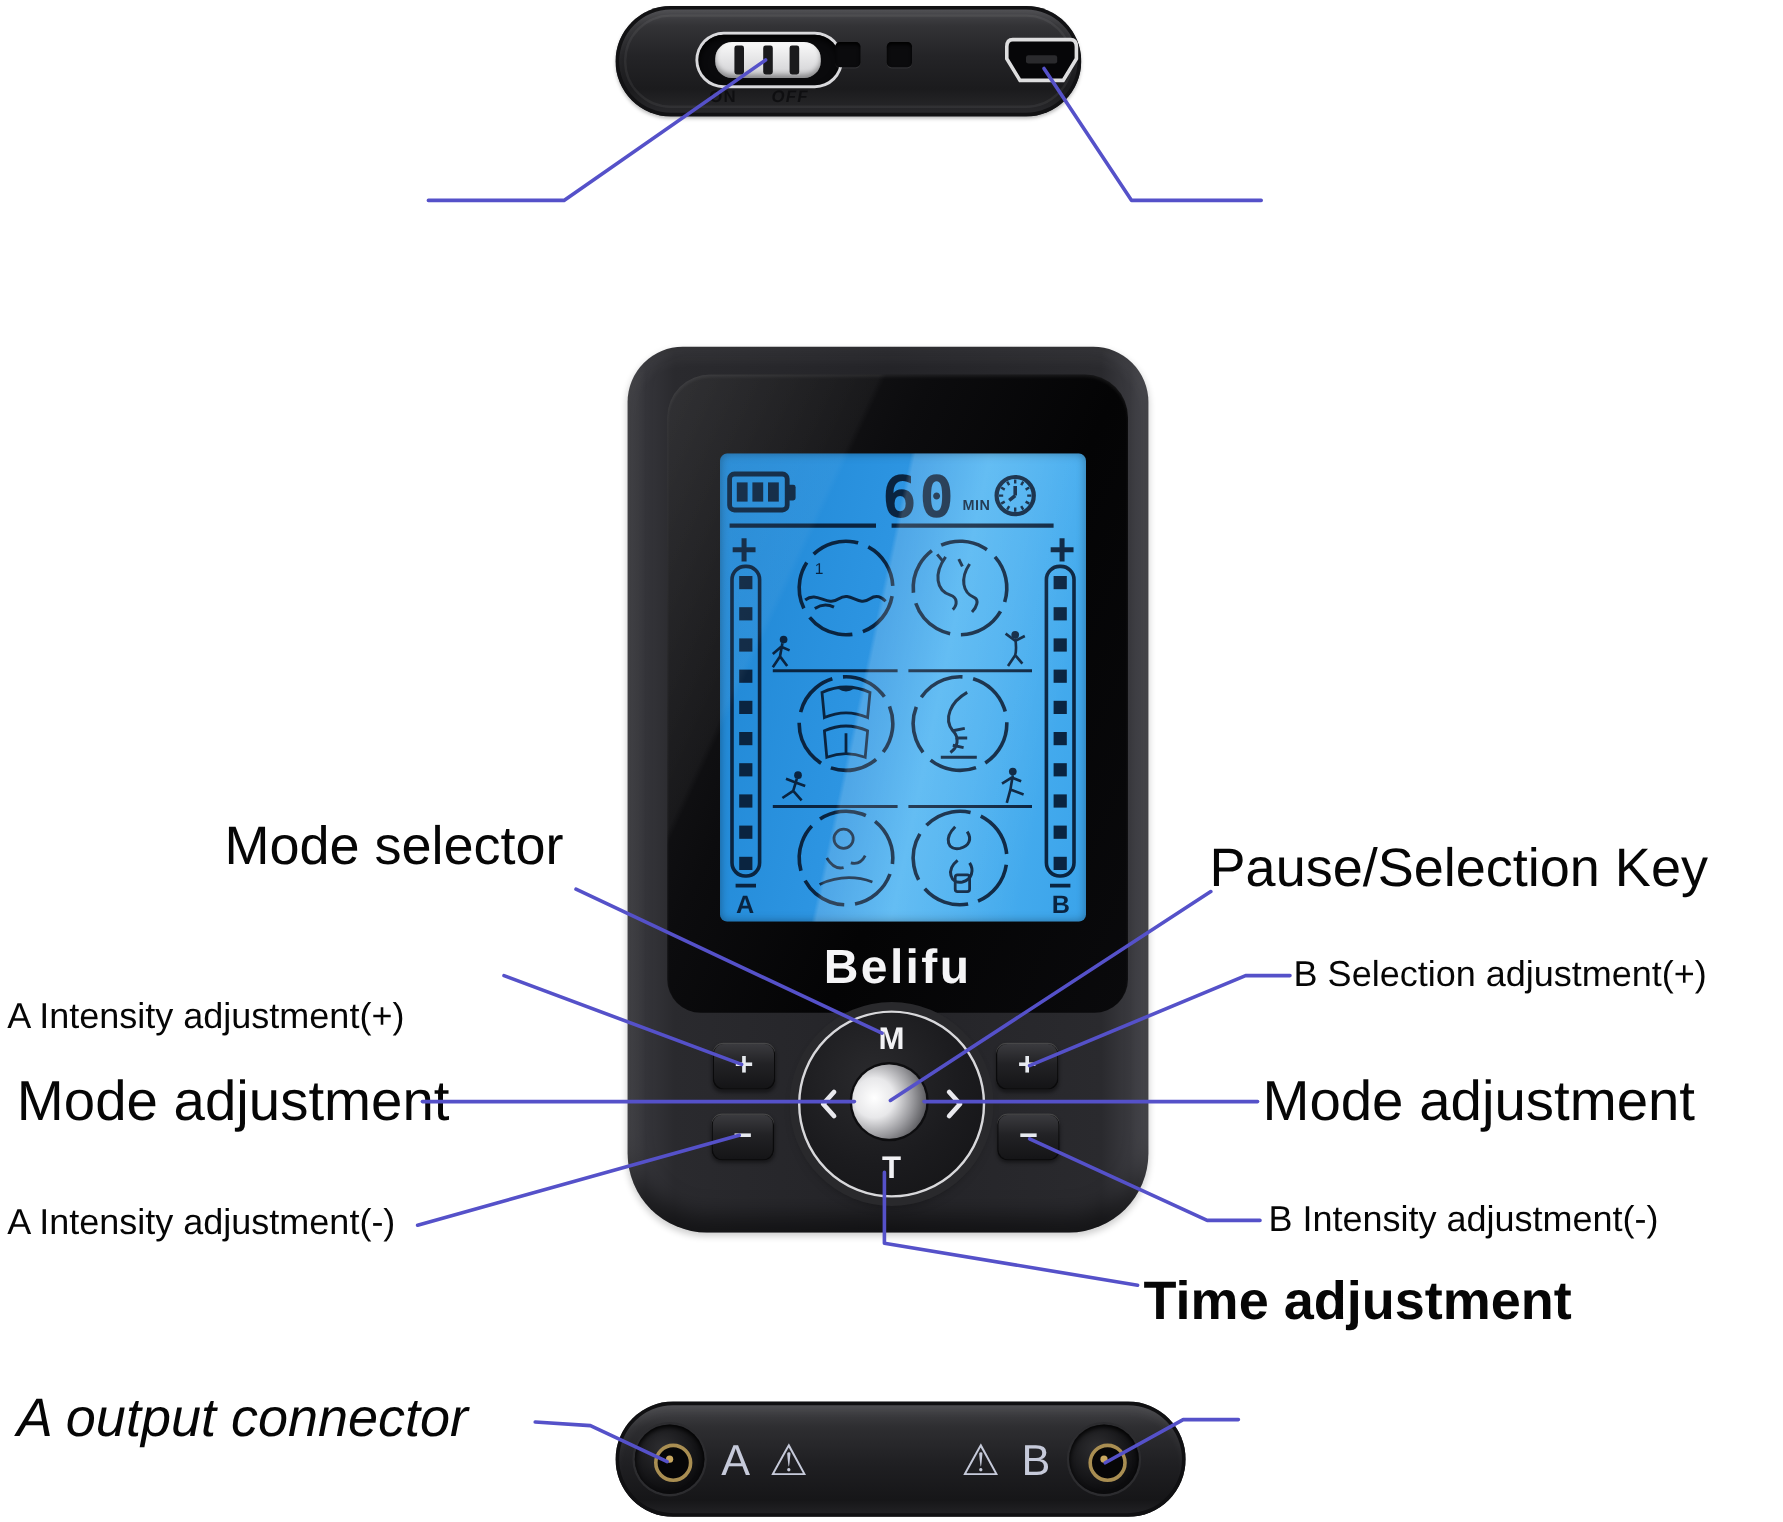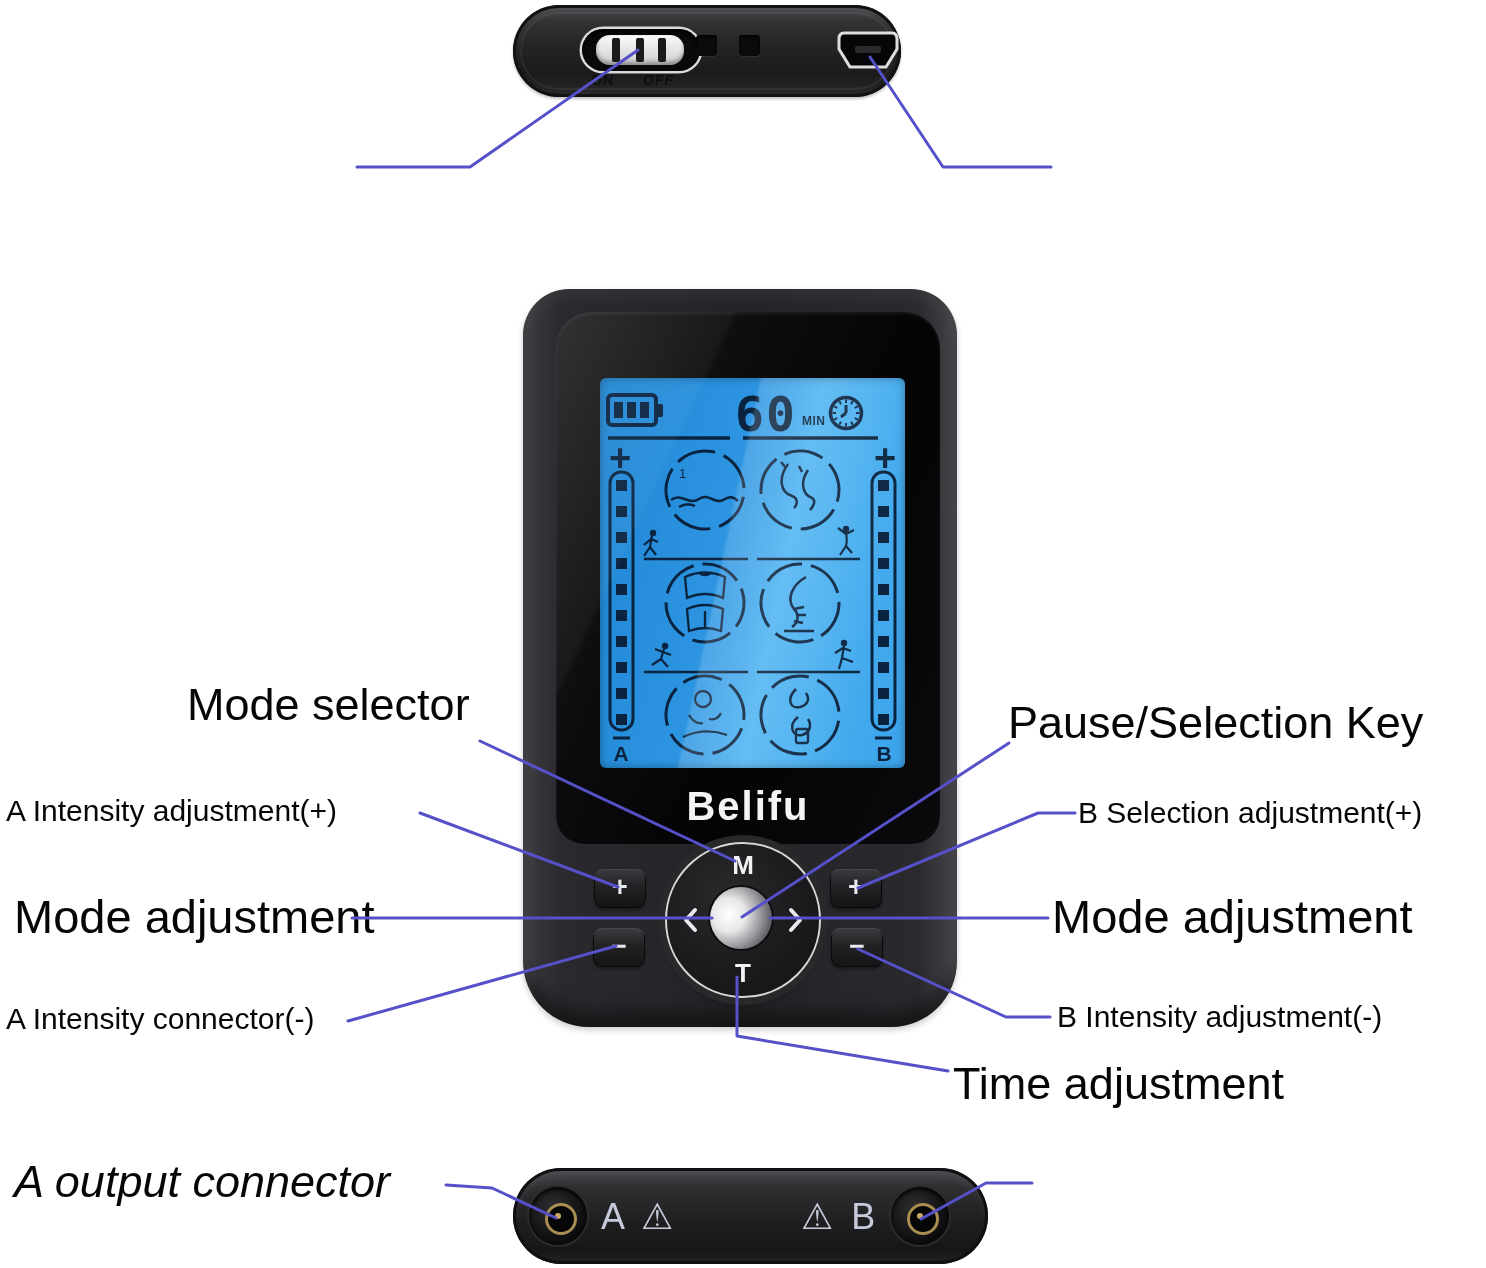--- a/index.html
+++ b/index.html
@@ -281,26 +281,26 @@
         <div class="pin"></div>
     </div>
     <span class="port-print" style="left:88px;">A ⚠</span>
     <span class="port-print" style="left:288px;">⚠ B</span>
   </div>
 
 
   <div class="label label-lg" style="left:143px;top:679px;margin-left:44px;">Mode selector</div>
   <div class="label label-lg" style="left:1008px;top:697px;">Pause/Selection Key</div>
 
-  <div class="label label-sm" style="left:6px;top:794px;">A Intensity adjustment(+)</div>
+  <div class="label label-sm" style="left:6px;top:831px;">A Intensity adjustment(+)</div>
   <div class="label label-sm" style="left:1078px;top:796px;">B Selection adjustment(+)</div>
 
   <div class="label label-lg" style="left:14px;top:889px;font-size:47px;">Mode adjustment</div>
   <div class="label label-lg" style="left:1052px;top:889px;font-size:47px;">Mode adjustment</div>
 
-  <div class="label label-sm" style="left:6px;top:1002px;">A Intensity connector(-)</div>
+  <div class="label label-sm" style="left:6px;top:1002px;">A Intensity adjustment(-)</div>
   <div class="label label-sm" style="left:1057px;top:1000px;">B Intensity adjustment(-)</div>
 
-  <div class="label label-lg" style="left:953px;top:1058px;">Time adjustment</div>
+  <div class="label label-lg" style="left:953px;top:1058px;font-weight:bold;">Time adjustment</div>
 
   <div class="label label-lg" style="left:14px;top:1156px;font-style:italic;">A output connector</div>
 
 </div>
 
 </body></html>

